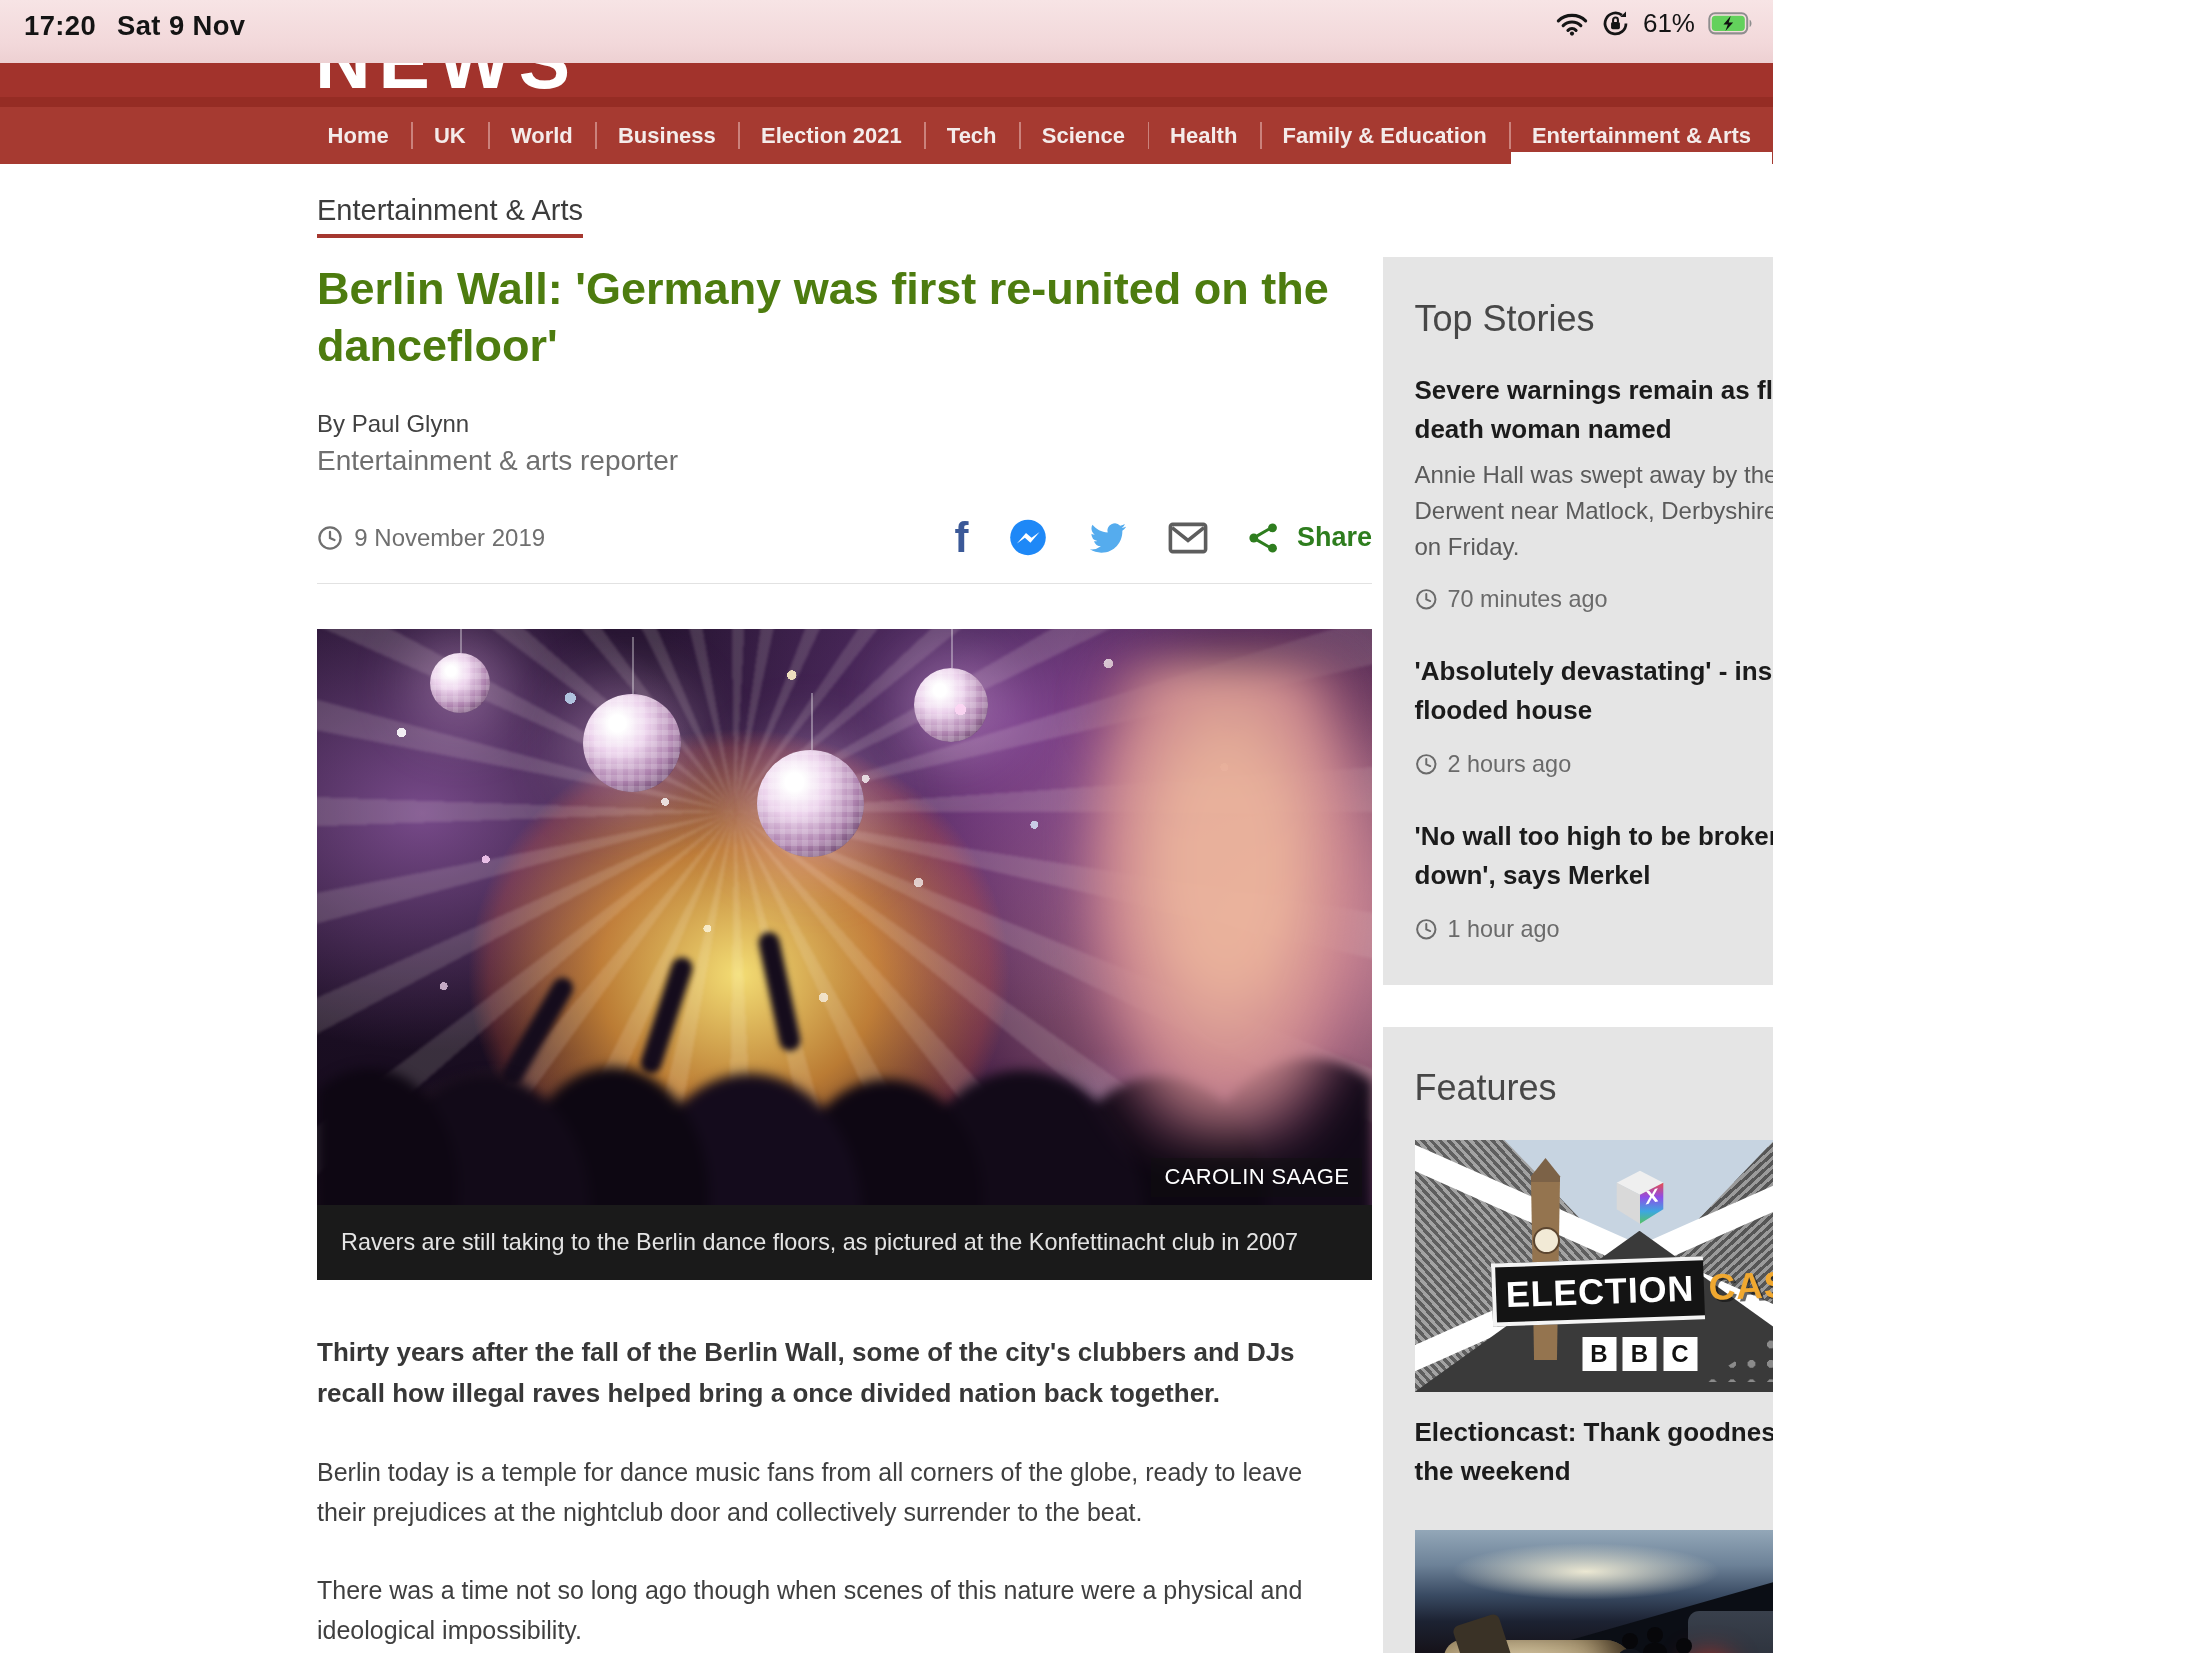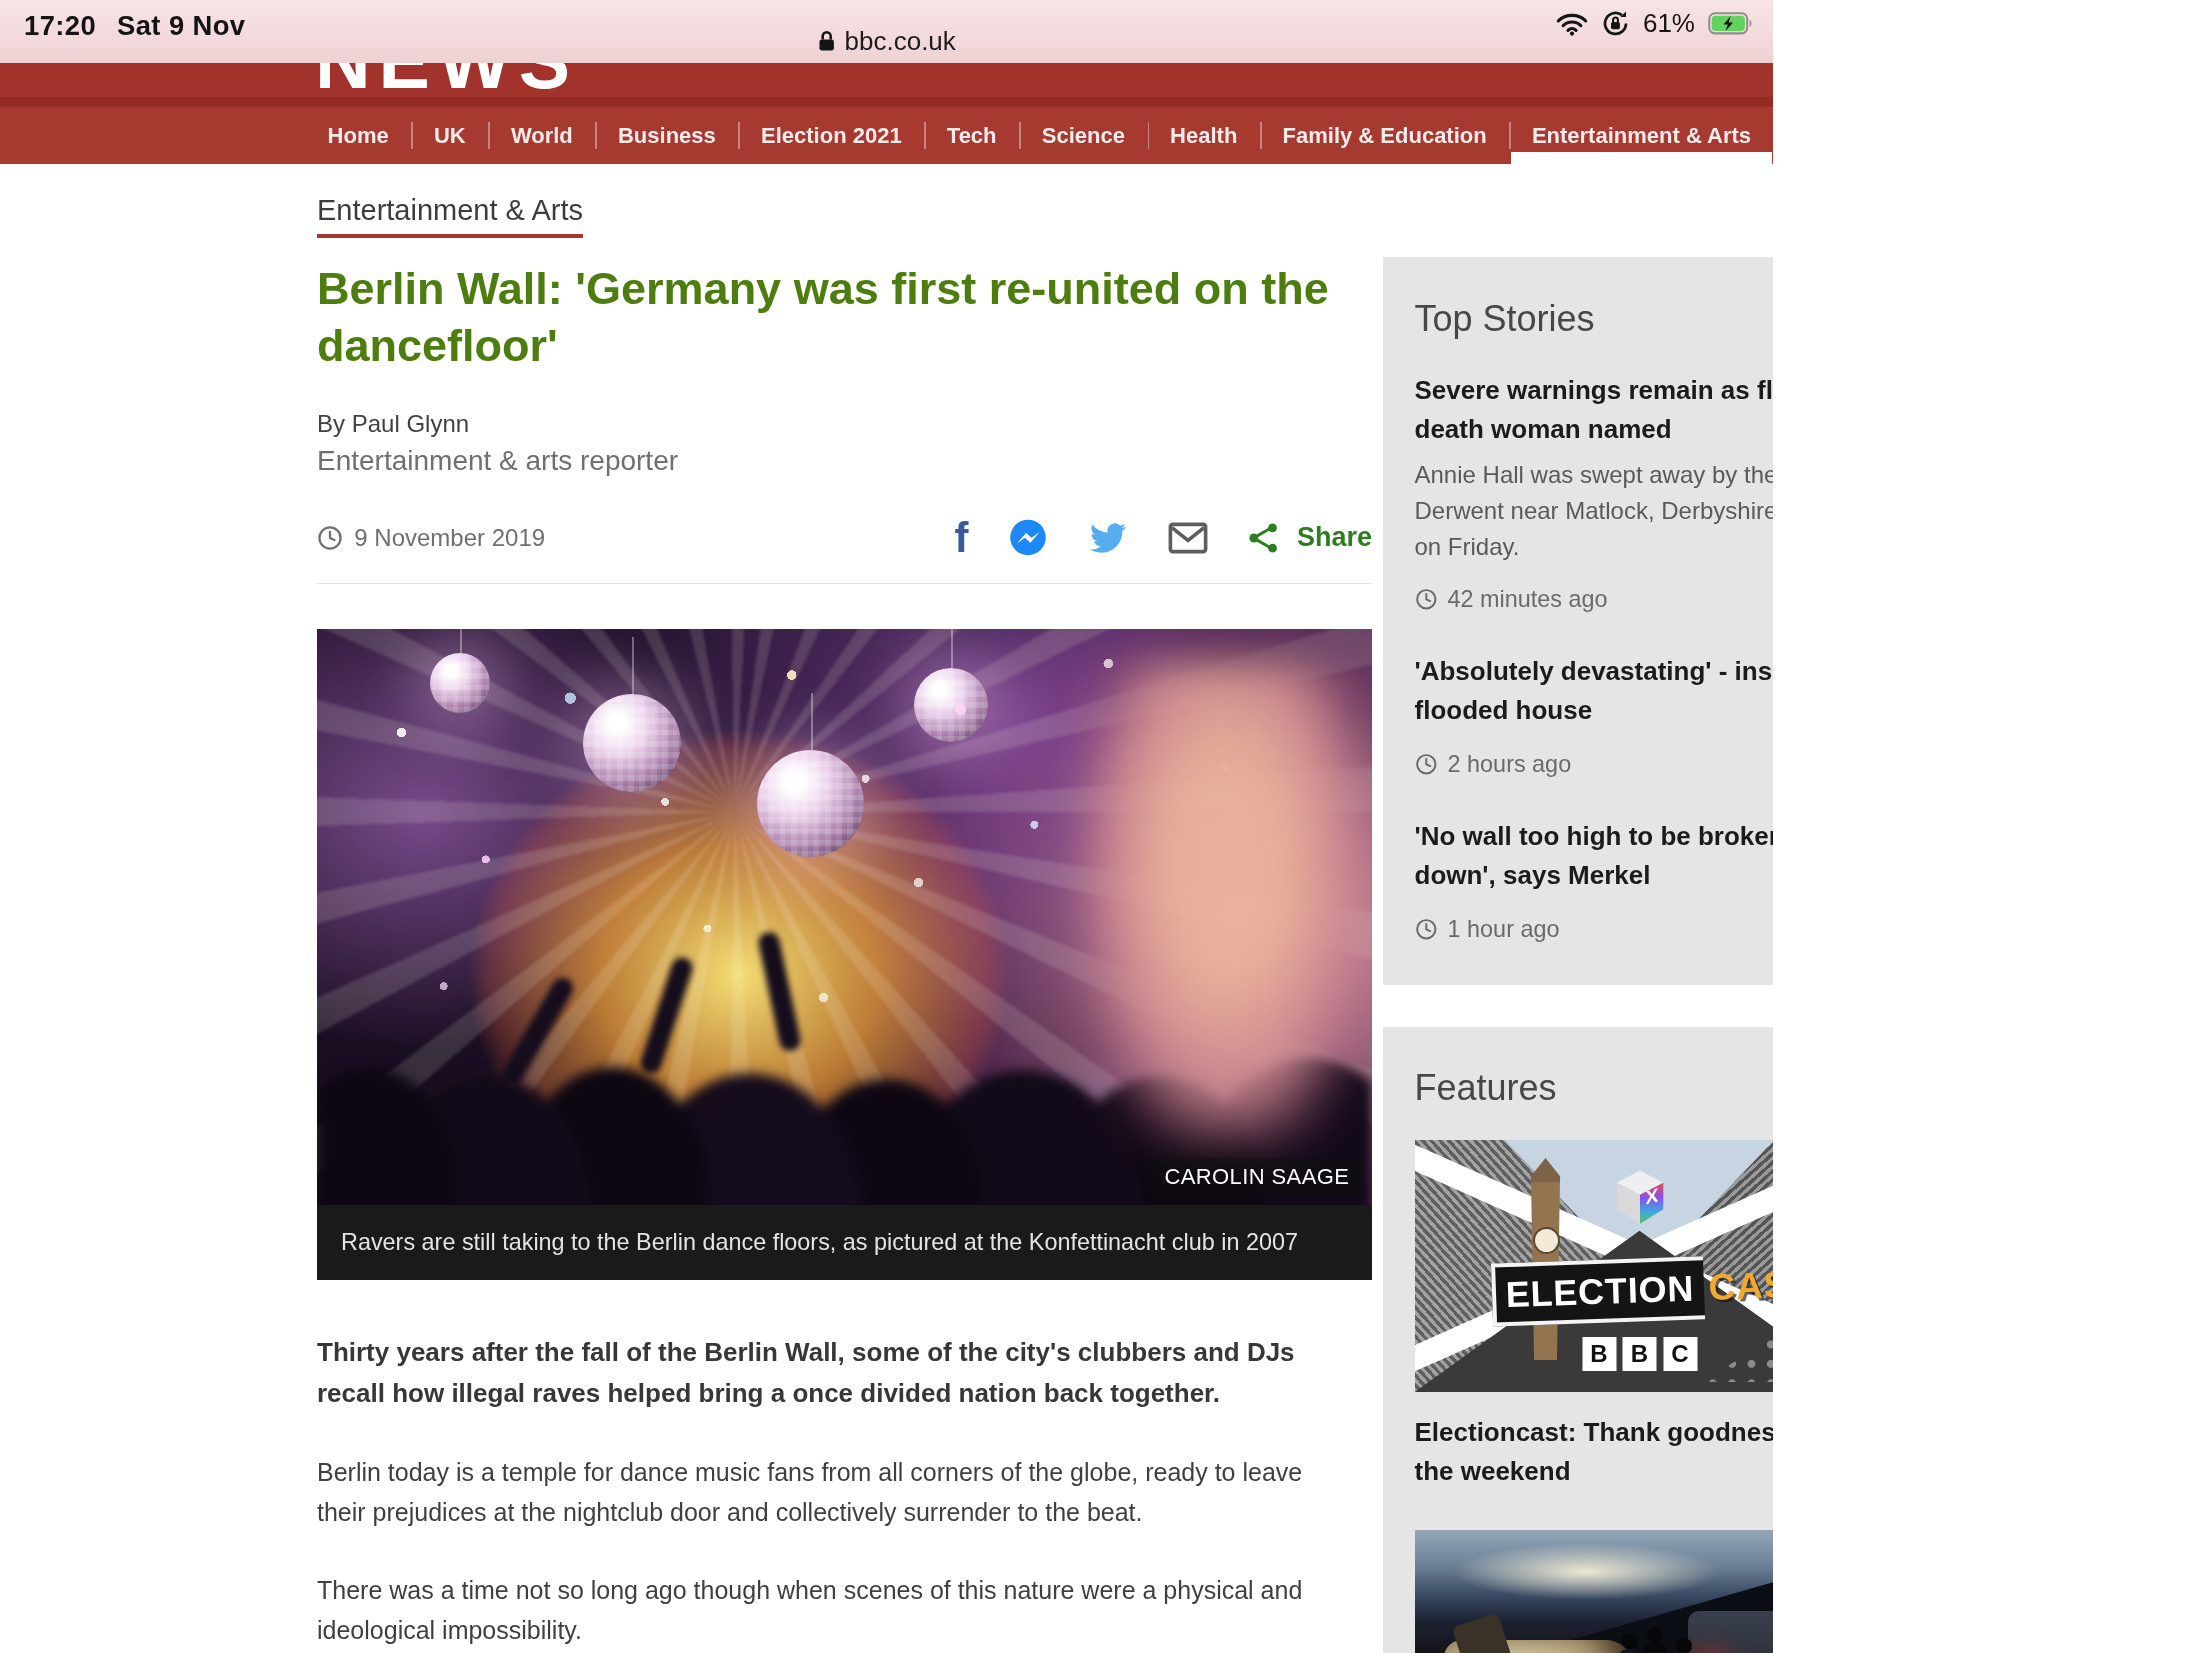--- a/index.html
+++ b/index.html
@@ -152,26 +152,20 @@
 </style>
 </head>
 <body>
 
 <div class="screen">
 
   <div class="status-bar">
     <div class="status-left">
       <span>17:20</span><span class="date">Sat 9 Nov</span>
     </div>
-    <div class="status-center">
-      <svg width="19.4" height="24" viewBox="0 0 24 30" style="display:inline-block">
-          <rect x="3" y="13" width="18" height="14" rx="3" fill="#151515"></rect>
-          <path d="M7 13 V9 a5 5 0 0 1 10 0 V13" fill="none" stroke="#151515" stroke-width="3.2"></path>
-        </svg><span>bbc.co.uk</span>
-    </div>
     <div class="status-right">
       <svg width="32" height="24" viewBox="0 0 40 30">
           <path d="M3 11 C12 2, 28 2, 37 11" fill="none" stroke="#151515" stroke-width="4" stroke-linecap="round"></path>
           <path d="M9 17 C15 11, 25 11, 31 17" fill="none" stroke="#151515" stroke-width="4" stroke-linecap="round"></path>
           <path d="M15 23 C18 20, 22 20, 25 23" fill="none" stroke="#151515" stroke-width="4" stroke-linecap="round"></path>
           <circle cx="20" cy="27" r="2.6" fill="#151515"></circle>
         </svg>
       <svg width="29" height="29" viewBox="0 0 36 36">
           <path d="M31 18 a13 13 0 1 1 -5-10.3" fill="none" stroke="#151515" stroke-width="3.4"></path>
           <path d="M31 3 v7 h-7 z" fill="#151515"></path>
@@ -308,21 +302,21 @@
         <div class="box-heading">Top Stories</div>
 
         <div class="story">
           <div class="story-title">Severe warnings remain as flood death woman named</div>
           <div class="story-summary">Annie Hall was swept away by the River Derwent near Matlock, Derbyshire, early on Friday.</div>
           <div class="time-row">
             <svg width="22.6" height="22.6" viewBox="0 0 32 32">
                 <circle cx="16" cy="16" r="13" fill="none" stroke="#6a6a6a" stroke-width="2.8"></circle>
                 <path d="M16 8.5 V16 L21.5 18.5" fill="none" stroke="#6a6a6a" stroke-width="2.8" stroke-linecap="round"></path>
               </svg>
-            <span>42 minutes ago</span>
+            <span>70 minutes ago</span>
           </div>
         </div>
 
         <div class="story">
           <div class="story-title">'Absolutely devastating' - inside a flooded house</div>
           <div class="time-row">
             <svg width="22.6" height="22.6" viewBox="0 0 32 32">
                 <circle cx="16" cy="16" r="13" fill="none" stroke="#6a6a6a" stroke-width="2.8"></circle>
                 <path d="M16 8.5 V16 L21.5 18.5" fill="none" stroke="#6a6a6a" stroke-width="2.8" stroke-linecap="round"></path>
               </svg>

